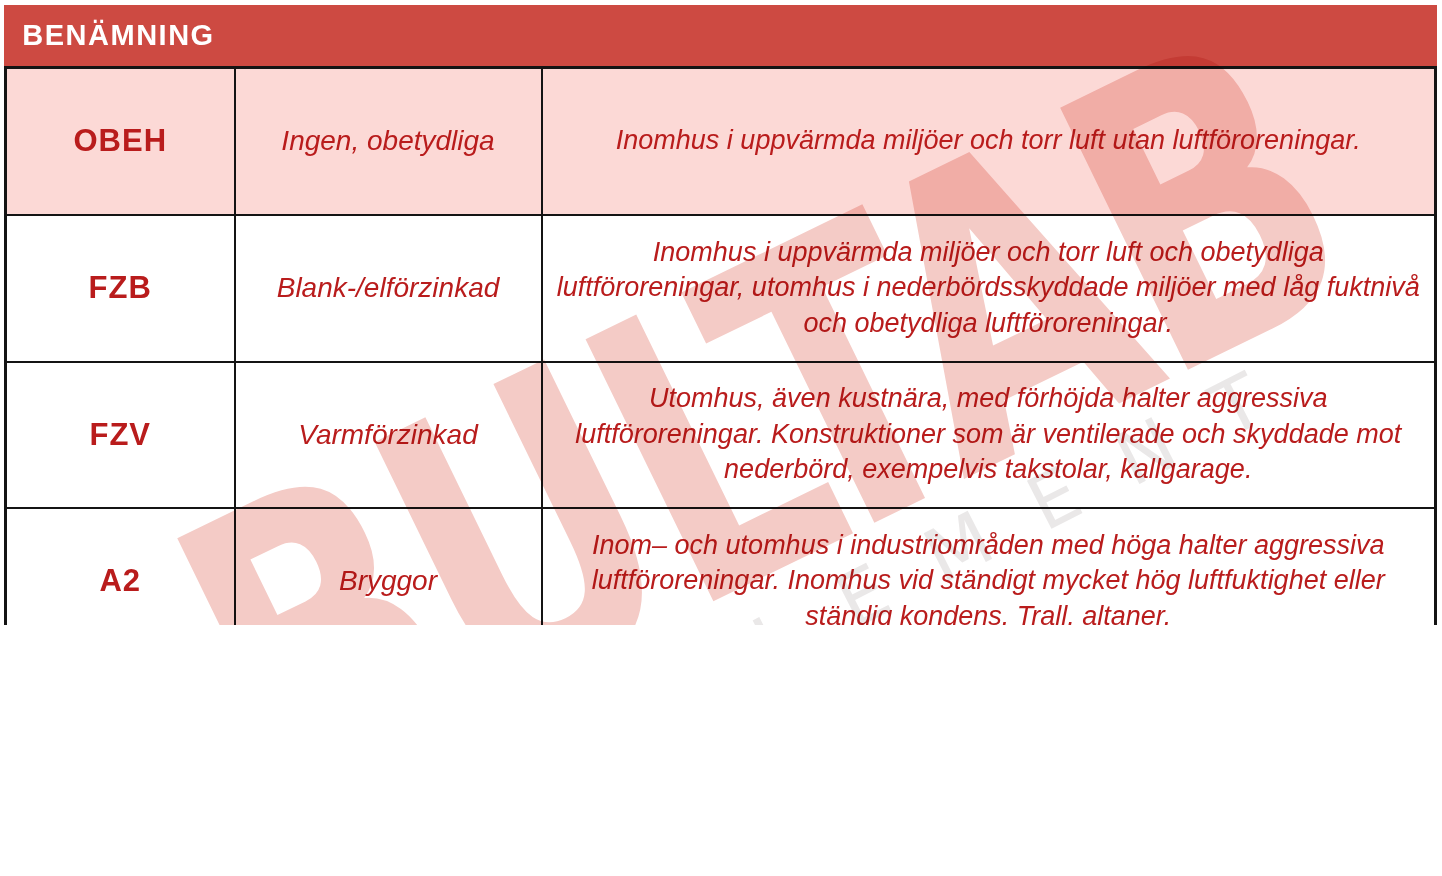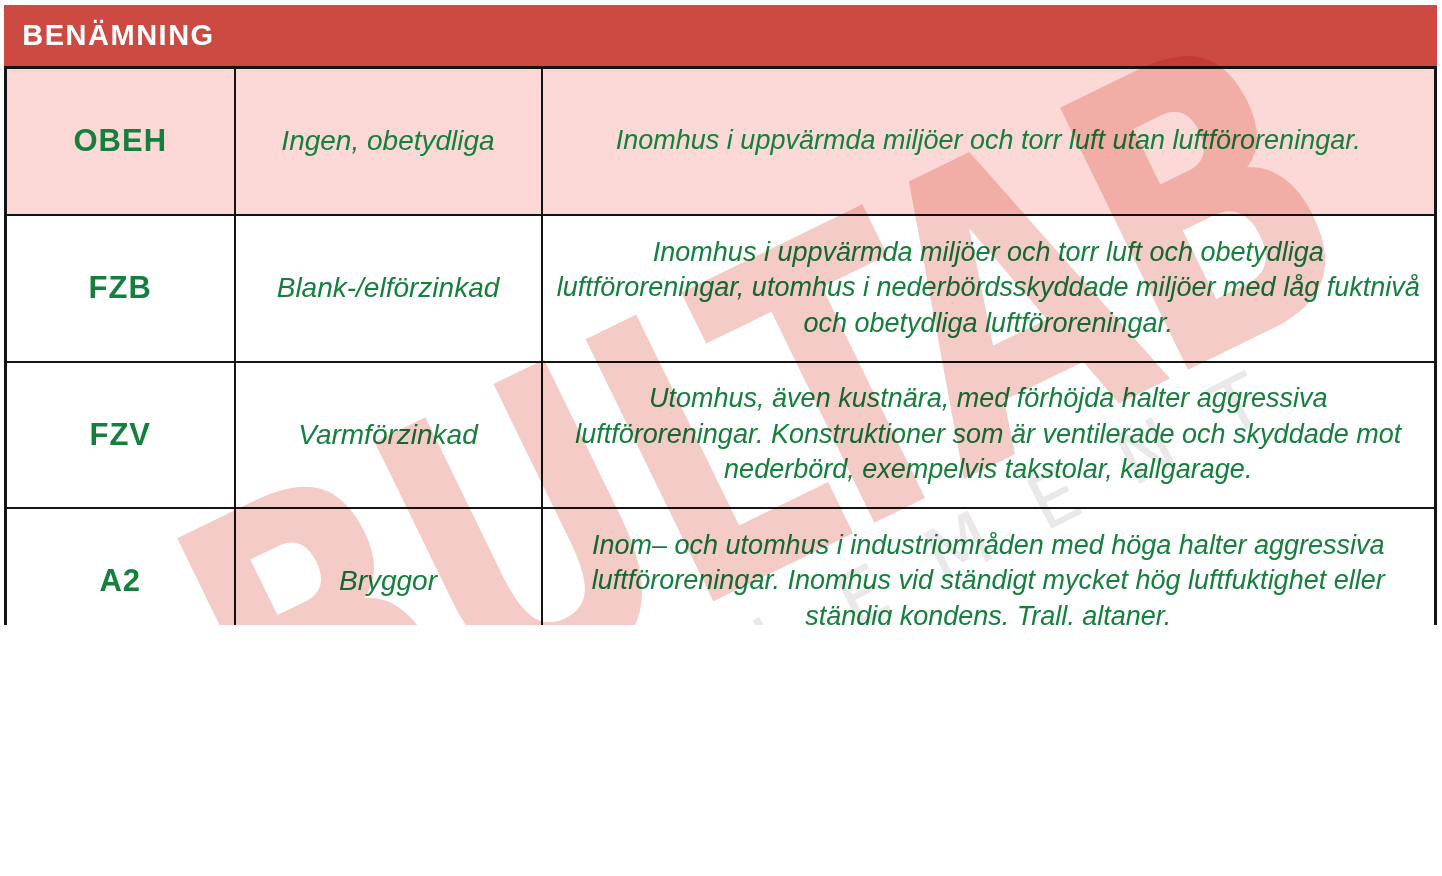--- a/index.html
+++ b/index.html
@@ -42,21 +42,21 @@
     top: 66px;
     width: 1433px;
     border-collapse: collapse;
     table-layout: fixed;
     border: 3px solid #141414;
   }
   table.body td {
     border: 2px solid #141414;
     text-align: center;
     vertical-align: middle;
-    color: #15803d;
+    color: #b91c1c;
     background: #ffffff;
   }
   tr.highlight td { background: #fcd9d6; }
   tr.r1 { height: 147px; }
   tr.r2 { height: 147px; }
   tr.r3 { height: 146px; }
   tr.r4 { height: 147px; }
   tr.r5 { height: 212px; }
   td.code {
     font-weight: bold;

